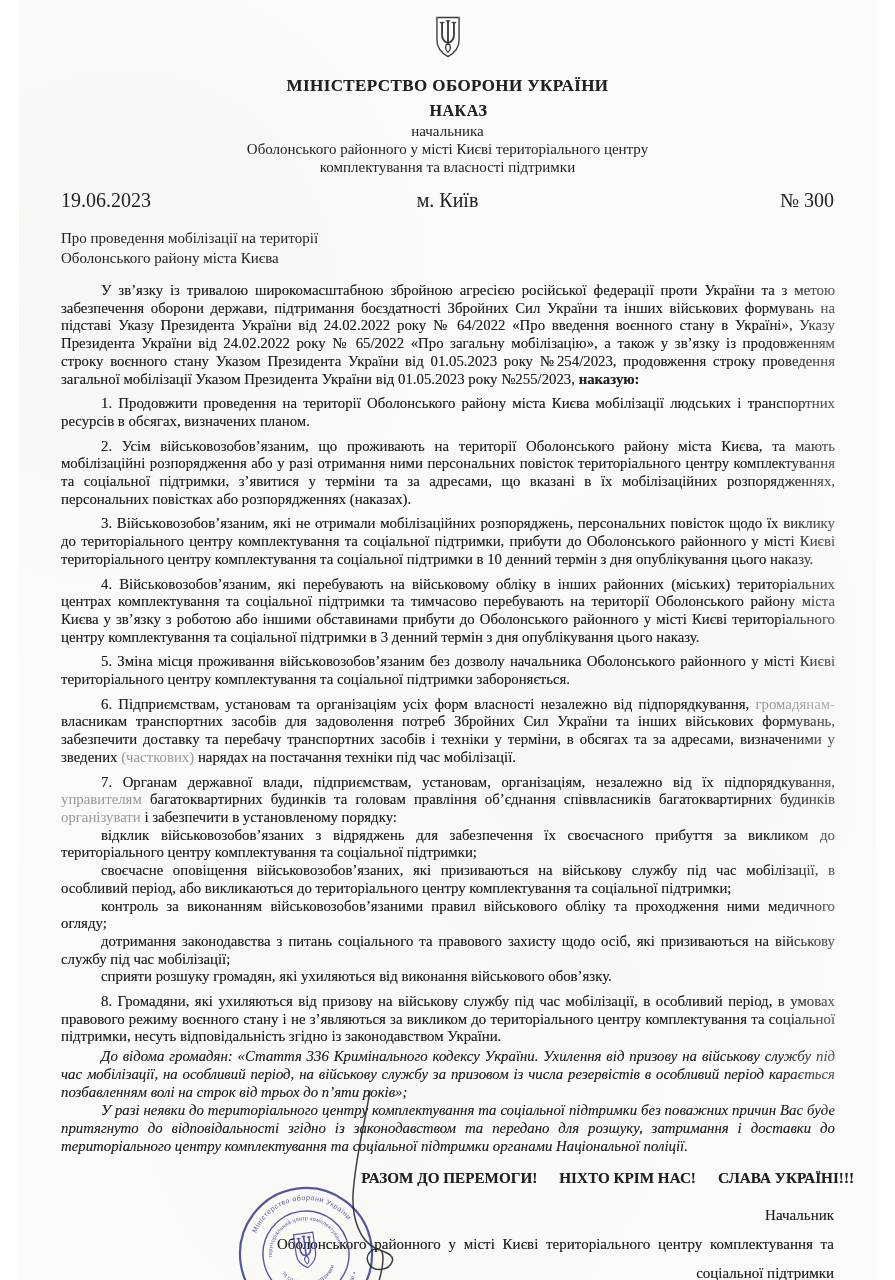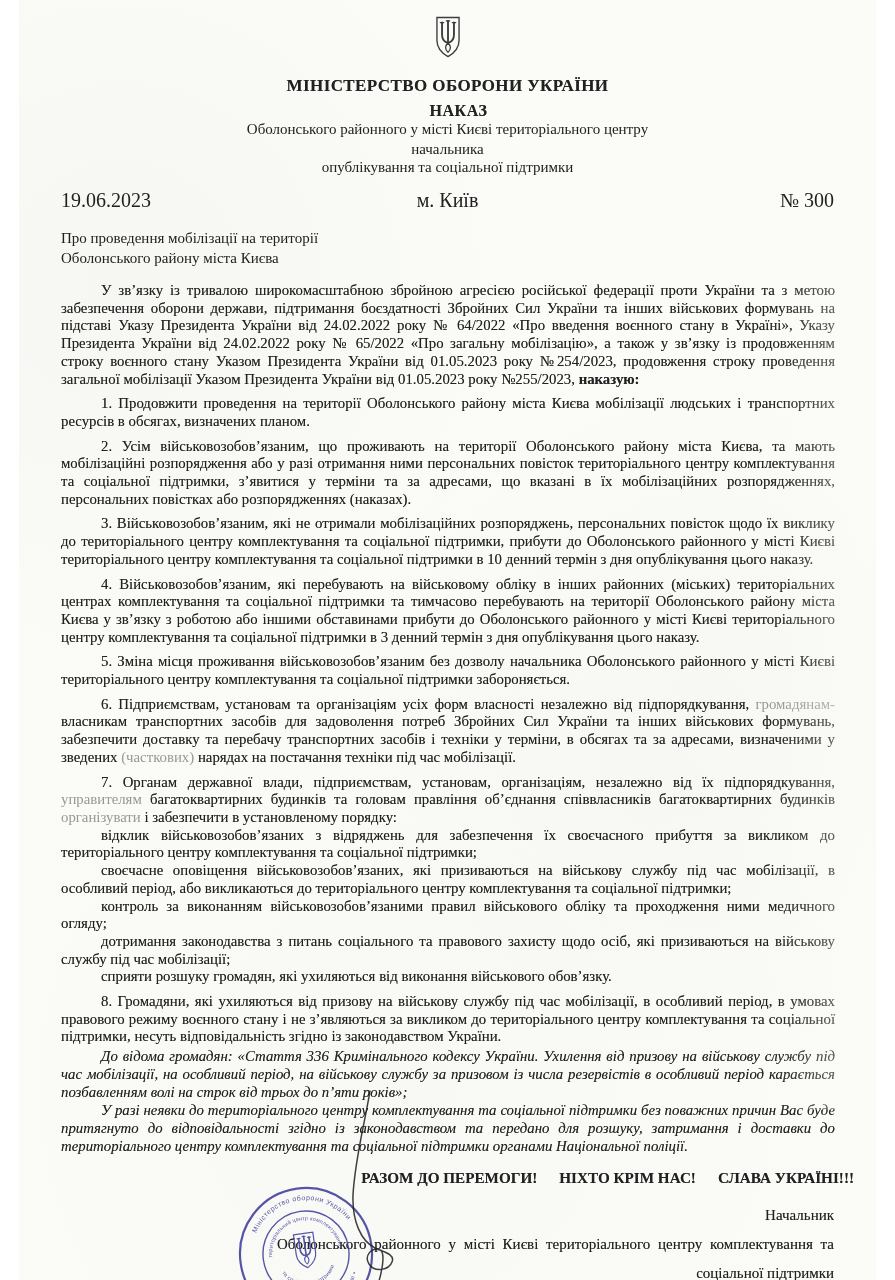--- a/index.html
+++ b/index.html
@@ -87,23 +87,23 @@
 </svg>
 
 <div class="page">
 
   <svg class="emblem" viewBox="0 0 40 52">
     <use href="#tryzub"></use>
   </svg>
 
   <div class="ministry ink">МІНІСТЕРСТВО ОБОРОНИ УКРАЇНИ</div>
   <div class="order-word ink">НАКАЗ</div>
+  <div class="hline first">начальника</div>
   <div class="hline">Оболонського районного у місті Києві територіального центру</div>
-  <div class="hline first">начальника</div>
-  <div class="hline">опублікування та соціальної підтримки</div>
+  <div class="hline">комплектування та власності підтримки</div>
 
   <div class="daterow">
     <span>19.06.2023</span>
     <span class="city">м. Київ</span>
     <span>№ 300</span>
   </div>
 
   <div class="subject">
     <div>Про проведення мобілізації на території</div>
     <div>Оболонського району міста Києва</div>

